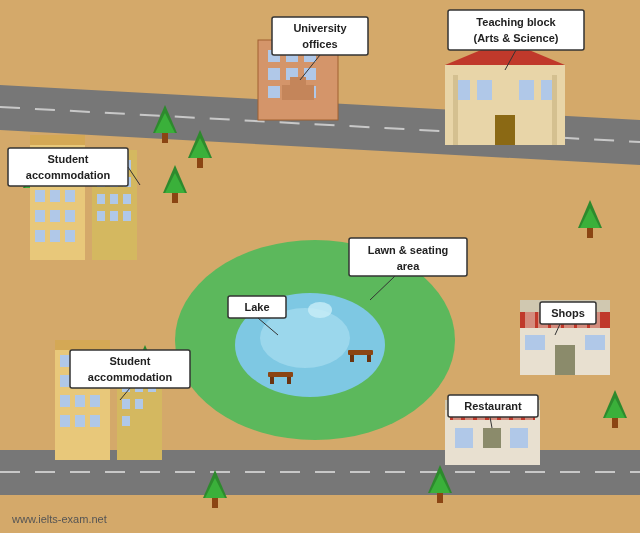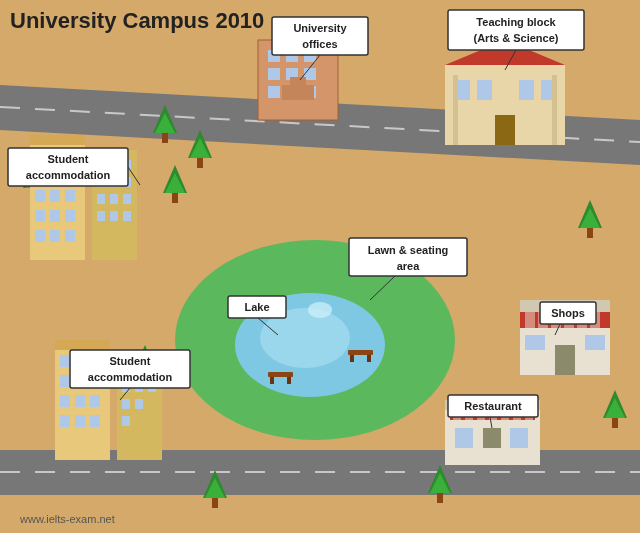--- a/index.html
+++ b/index.html
@@ -27,42 +27,41 @@
       font-size: 22px;
       font-weight: bold;
       color: #222;
       z-index: 20;
     }
 
     
     .website {
       position: absolute;
       bottom: 8px;
-      left: 20px;
+      left: 12px;
       font-size: 11px;
       color: #555;
       z-index: 20;
     }
 
     svg.overlay {
       position: absolute;
       top: 0;
       left: 0;
       width: 640px;
       height: 533px;
       z-index: 3;
       pointer-events: none;
     }
   </style>
 </head>
 <body>
 
 <div id="canvas">
 
-  <div class="page-title">University Campus 2010</div>
 
   <svg class="overlay" viewBox="0 0 640 533" xmlns="http://www.w3.org/2000/svg">
 
     <g>
       <polygon points="0,85 640,120 640,165 0,130" fill="#777"></polygon>
       <line x1="0" y1="107" x2="640" y2="142" stroke="white" stroke-width="2" stroke-dasharray="20,15" opacity="0.6"></line>
     </g>
 
     <g>
       <rect x="0" y="450" width="640" height="45" fill="#777"></rect>

